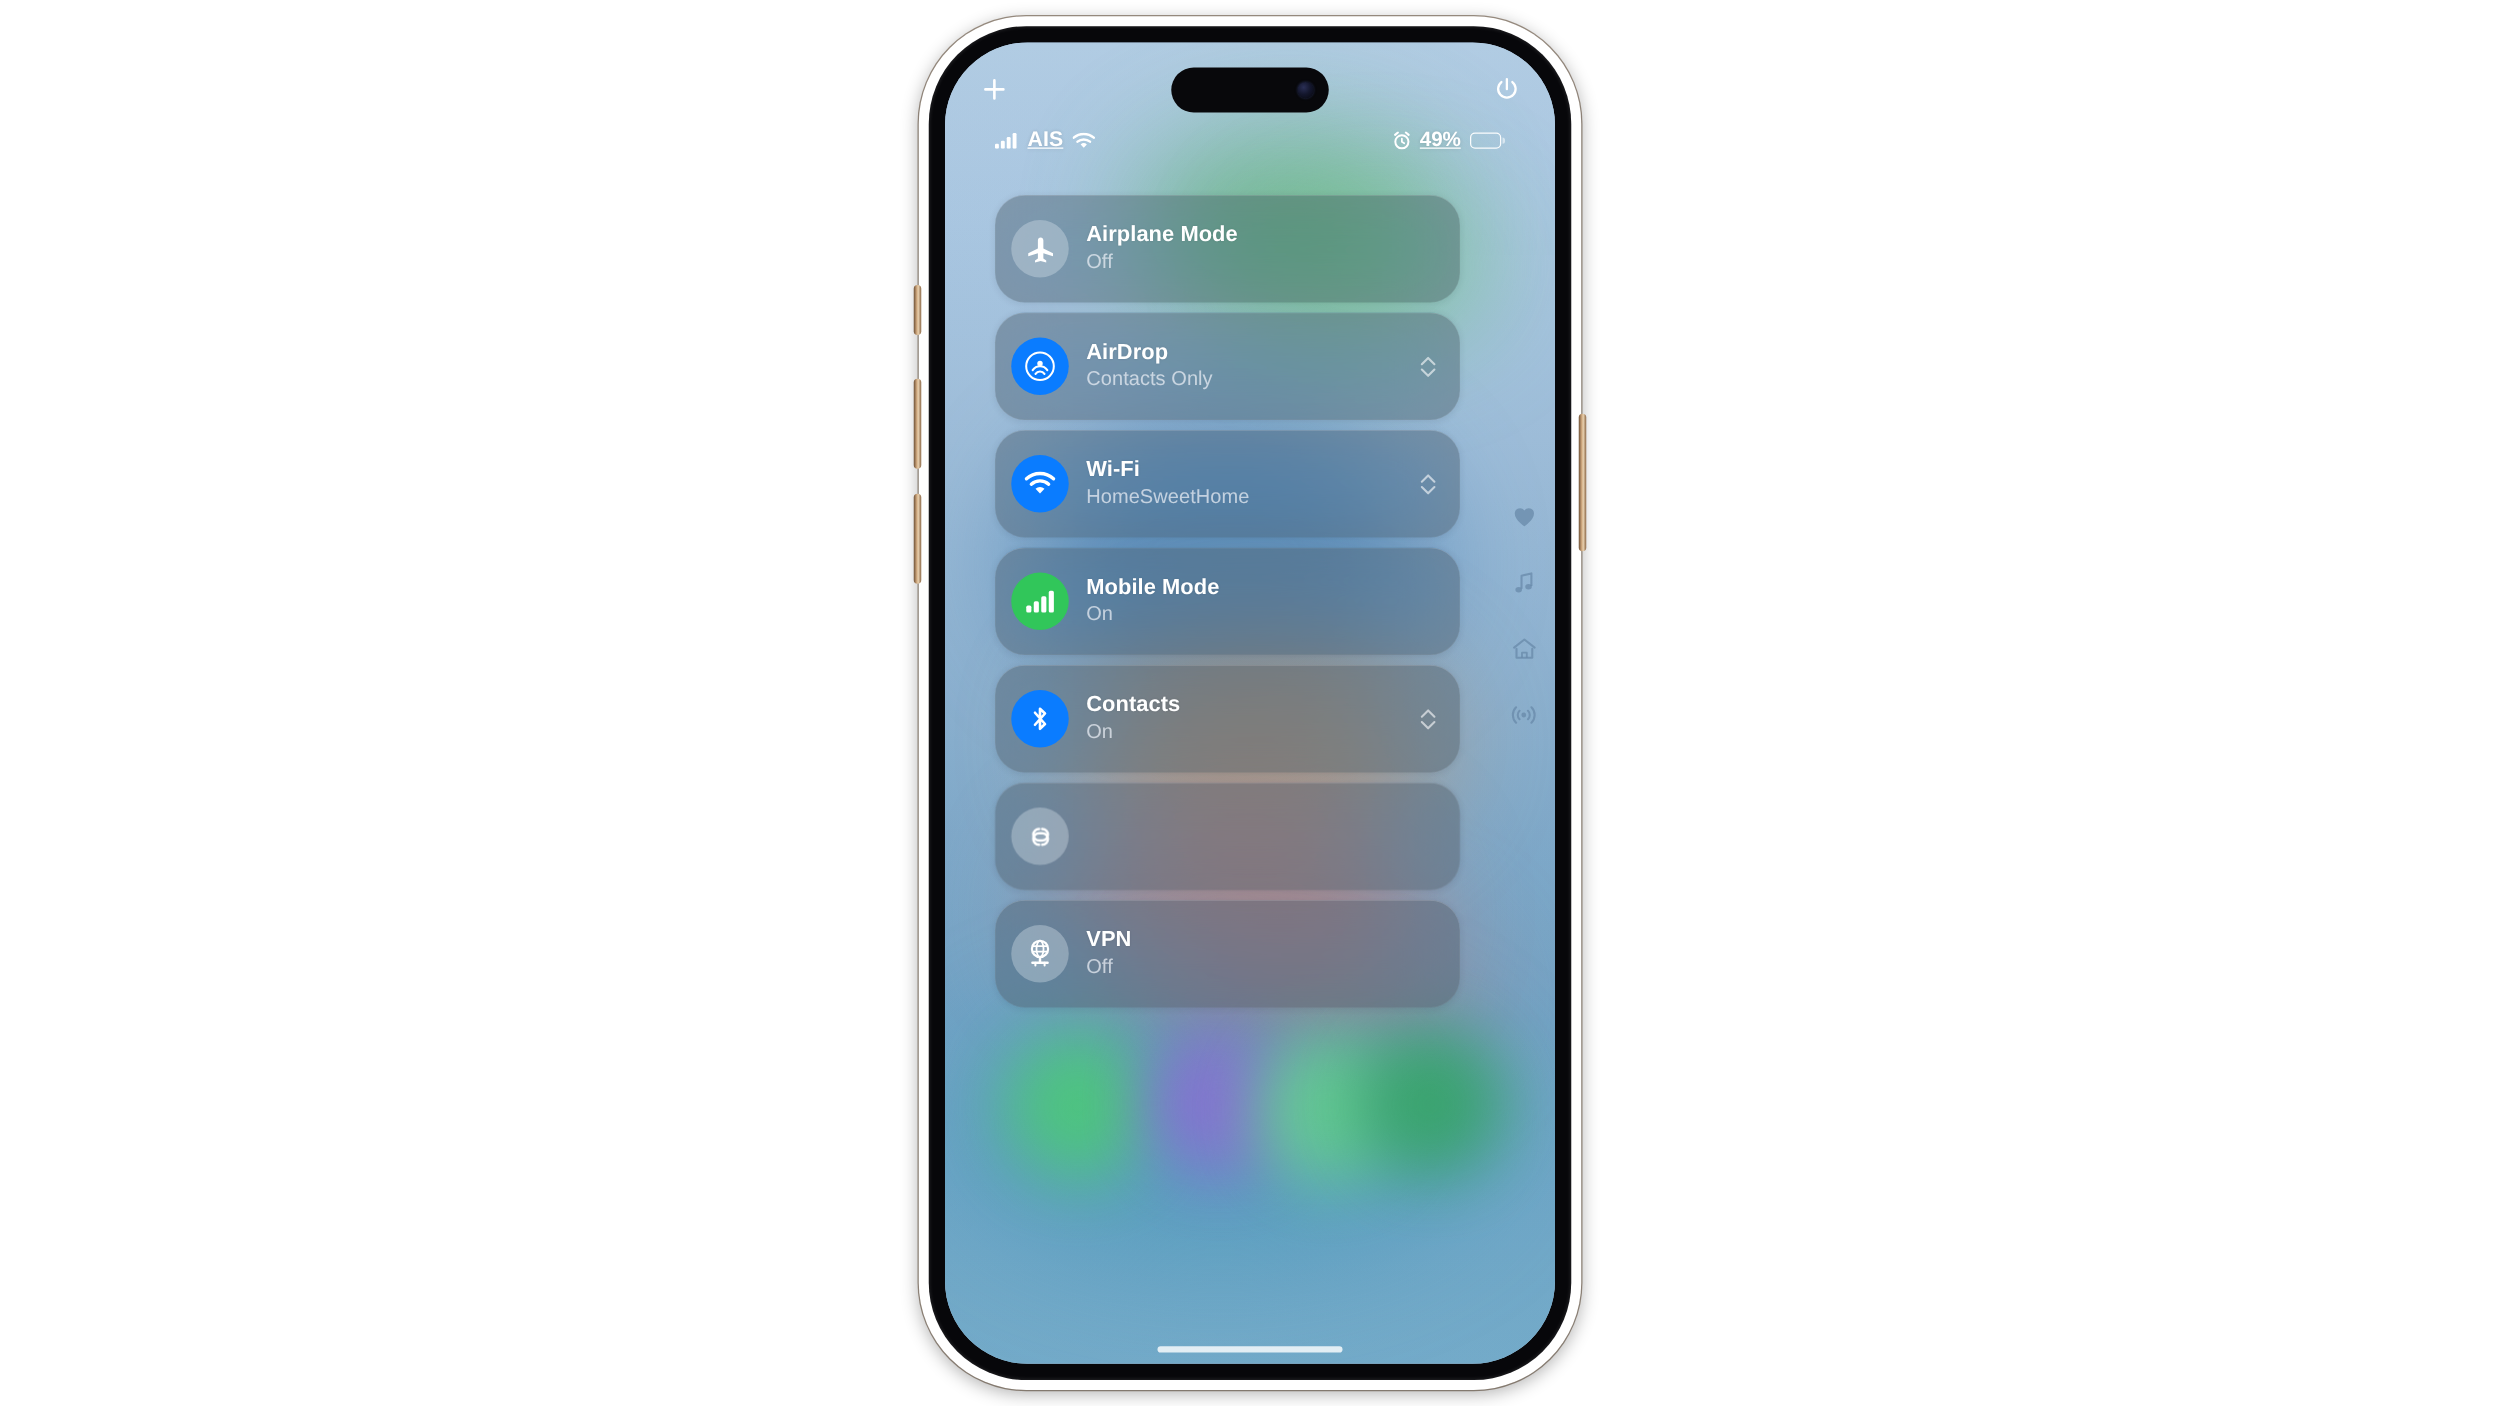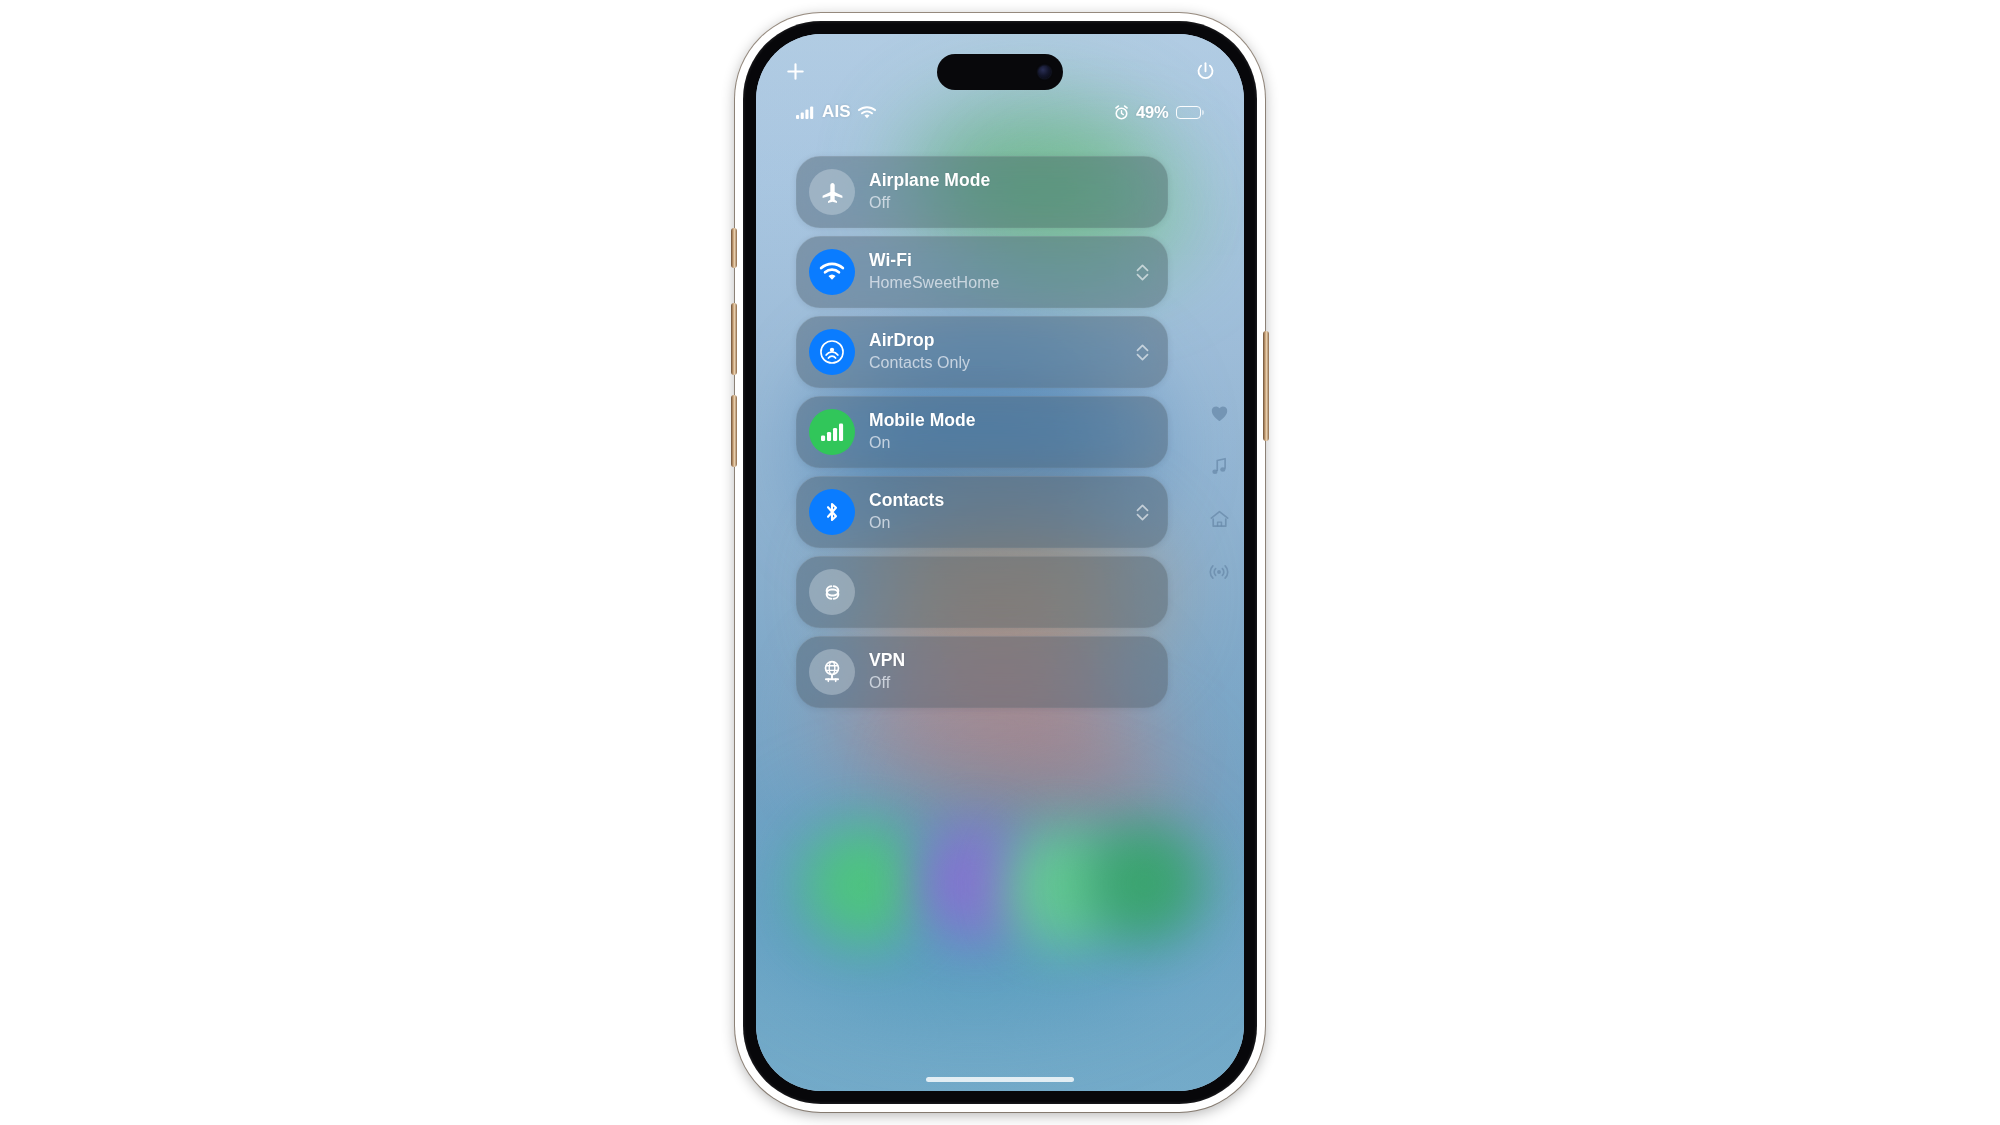--- a/index.html
+++ b/index.html
@@ -102,21 +102,21 @@
 
   
   #status-bar {
     position:absolute; top:66px; left:0; right:0;
     height:24px;
     display:flex; align-items:center;
     justify-content:space-between;
     padding:0 40px;
     color:#fff;
   }
-  #status-left, #status-right { display:flex; align-items:center; gap:7px; }
+  #status-left, #status-right { display:flex; align-items:center; gap:7px;text-decoration:underline; }
   #carrier-name {
     font-size:17px; font-weight:600; letter-spacing:.1px;
     text-shadow:0 0 3px rgba(0,0,0,.14);
   }
   #battery-percentage {
     font-size:16.5px; font-weight:600; letter-spacing:-.1px;
     text-shadow:0 0 3px rgba(0,0,0,.14);
   }
   
   #battery-icon { display:flex; align-items:center; }
@@ -132,21 +132,21 @@
   }
 
   
   #connectivity-module {
     position:absolute;
     left:40px; top:122px;
     width:calc(100% - 80px - 36px);
   }
   .tile {
     position:relative;
-    height:72px;
+    height:86px;
     margin-bottom:8px;
     border-radius:24px;
     background:rgba(86,95,105,.46);
     backdrop-filter:blur(26px) saturate(150%);
     -webkit-backdrop-filter:blur(26px) saturate(150%);
     box-shadow:inset 0 .5px 0 rgba(255,255,255,.13), 0 1px 6px rgba(20,30,45,.10);
     display:flex; align-items:center;
     padding:0 18px 0 13px;
     cursor:pointer;
     overflow:hidden;
@@ -298,48 +298,48 @@
           </span>
           <span class="tile-text">
             <span class="tile-title">Airplane Mode</span>
             <span class="tile-status" style="display:block">Off</span>
           </span>
         </div>
 
         <div class="tile">
           <span class="tile-icon blue">
             <svg width="26" height="26" viewBox="0 0 24 24">
-              <path d="M2.0 8.3a14.8 14.8 0 0 1 20.0 0" stroke="#fff" stroke-width="2.5" fill="none" stroke-linecap="round"></path>
-              <path d="M5.6 12.3a9.6 9.6 0 0 1 12.8 0" stroke="#fff" stroke-width="2.5" fill="none" stroke-linecap="round"></path>
-              <path d="M12 19.2l-3.3-3.5a4.9 4.9 0 0 1 6.6 0z" fill="#fff"></path>
-            </svg>
-          </span>
-          <span class="tile-text">
-            <span class="tile-title">Wi-Fi</span>
-            <span class="tile-status" style="display:block">HomeSweetHome</span>
-          </span>
-          <span class="tile-chevron">
-            <svg width="15" height="21" viewBox="0 0 14 20">
-              <path d="M2.2 8.0L7 3.2l4.8 4.8M2.2 12.0L7 16.8l4.8-4.8" stroke="currentColor" stroke-width="1.6" fill="none" stroke-linecap="round" stroke-linejoin="round"></path>
-            </svg>
-          </span>
-        </div>
-
-        <div class="tile">
-          <span class="tile-icon blue">
-            <svg width="26" height="26" viewBox="0 0 24 24">
               <circle cx="12" cy="12" r="10.2" fill="none" stroke="#fff" stroke-width="1.5"></circle>
               <path d="M6.6 14.8a6.6 6.6 0 0 1 10.8 0" fill="none" stroke="#fff" stroke-width="1.6" stroke-linecap="round"></path>
               <path d="M8.7 17.6a4.0 4.0 0 0 1 6.6 0" fill="none" stroke="#fff" stroke-width="1.6" stroke-linecap="round"></path>
               <circle cx="12" cy="10.0" r="2.0" fill="#fff"></circle>
             </svg>
           </span>
           <span class="tile-text">
             <span class="tile-title">AirDrop</span>
             <span class="tile-status" style="display:block">Contacts Only</span>
+          </span>
+          <span class="tile-chevron">
+            <svg width="15" height="21" viewBox="0 0 14 20">
+              <path d="M2.2 8.0L7 3.2l4.8 4.8M2.2 12.0L7 16.8l4.8-4.8" stroke="currentColor" stroke-width="1.6" fill="none" stroke-linecap="round" stroke-linejoin="round"></path>
+            </svg>
+          </span>
+        </div>
+
+        <div class="tile">
+          <span class="tile-icon blue">
+            <svg width="26" height="26" viewBox="0 0 24 24">
+              <path d="M2.0 8.3a14.8 14.8 0 0 1 20.0 0" stroke="#fff" stroke-width="2.5" fill="none" stroke-linecap="round"></path>
+              <path d="M5.6 12.3a9.6 9.6 0 0 1 12.8 0" stroke="#fff" stroke-width="2.5" fill="none" stroke-linecap="round"></path>
+              <path d="M12 19.2l-3.3-3.5a4.9 4.9 0 0 1 6.6 0z" fill="#fff"></path>
+            </svg>
+          </span>
+          <span class="tile-text">
+            <span class="tile-title">Wi-Fi</span>
+            <span class="tile-status" style="display:block">HomeSweetHome</span>
           </span>
           <span class="tile-chevron">
             <svg width="15" height="21" viewBox="0 0 14 20">
               <path d="M2.2 8.0L7 3.2l4.8 4.8M2.2 12.0L7 16.8l4.8-4.8" stroke="currentColor" stroke-width="1.6" fill="none" stroke-linecap="round" stroke-linejoin="round"></path>
             </svg>
           </span>
         </div>
 
         <div class="tile">
           <span class="tile-icon green">

